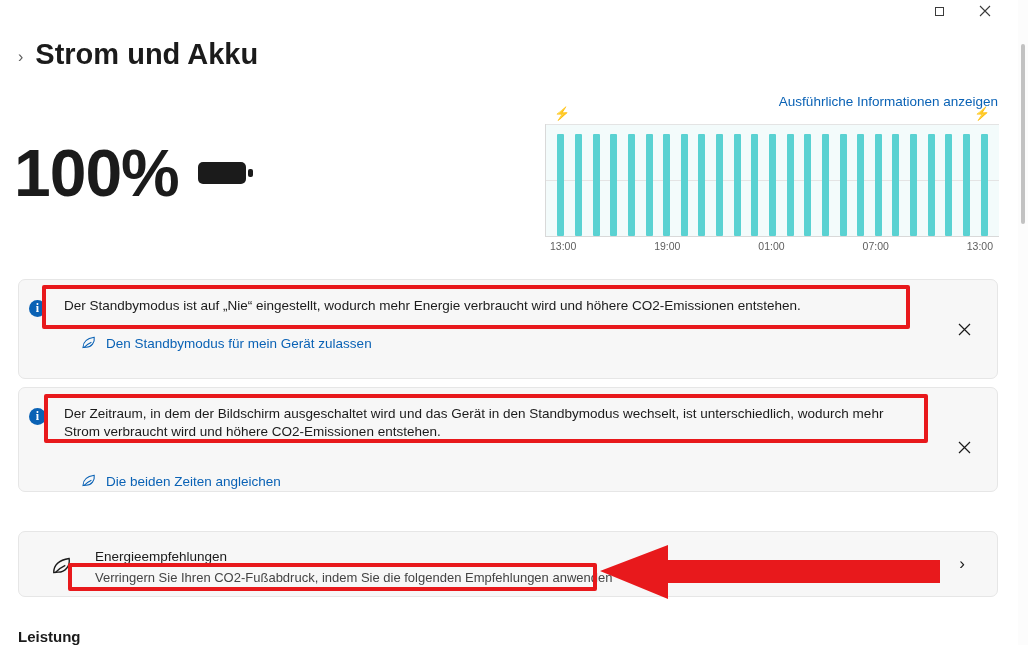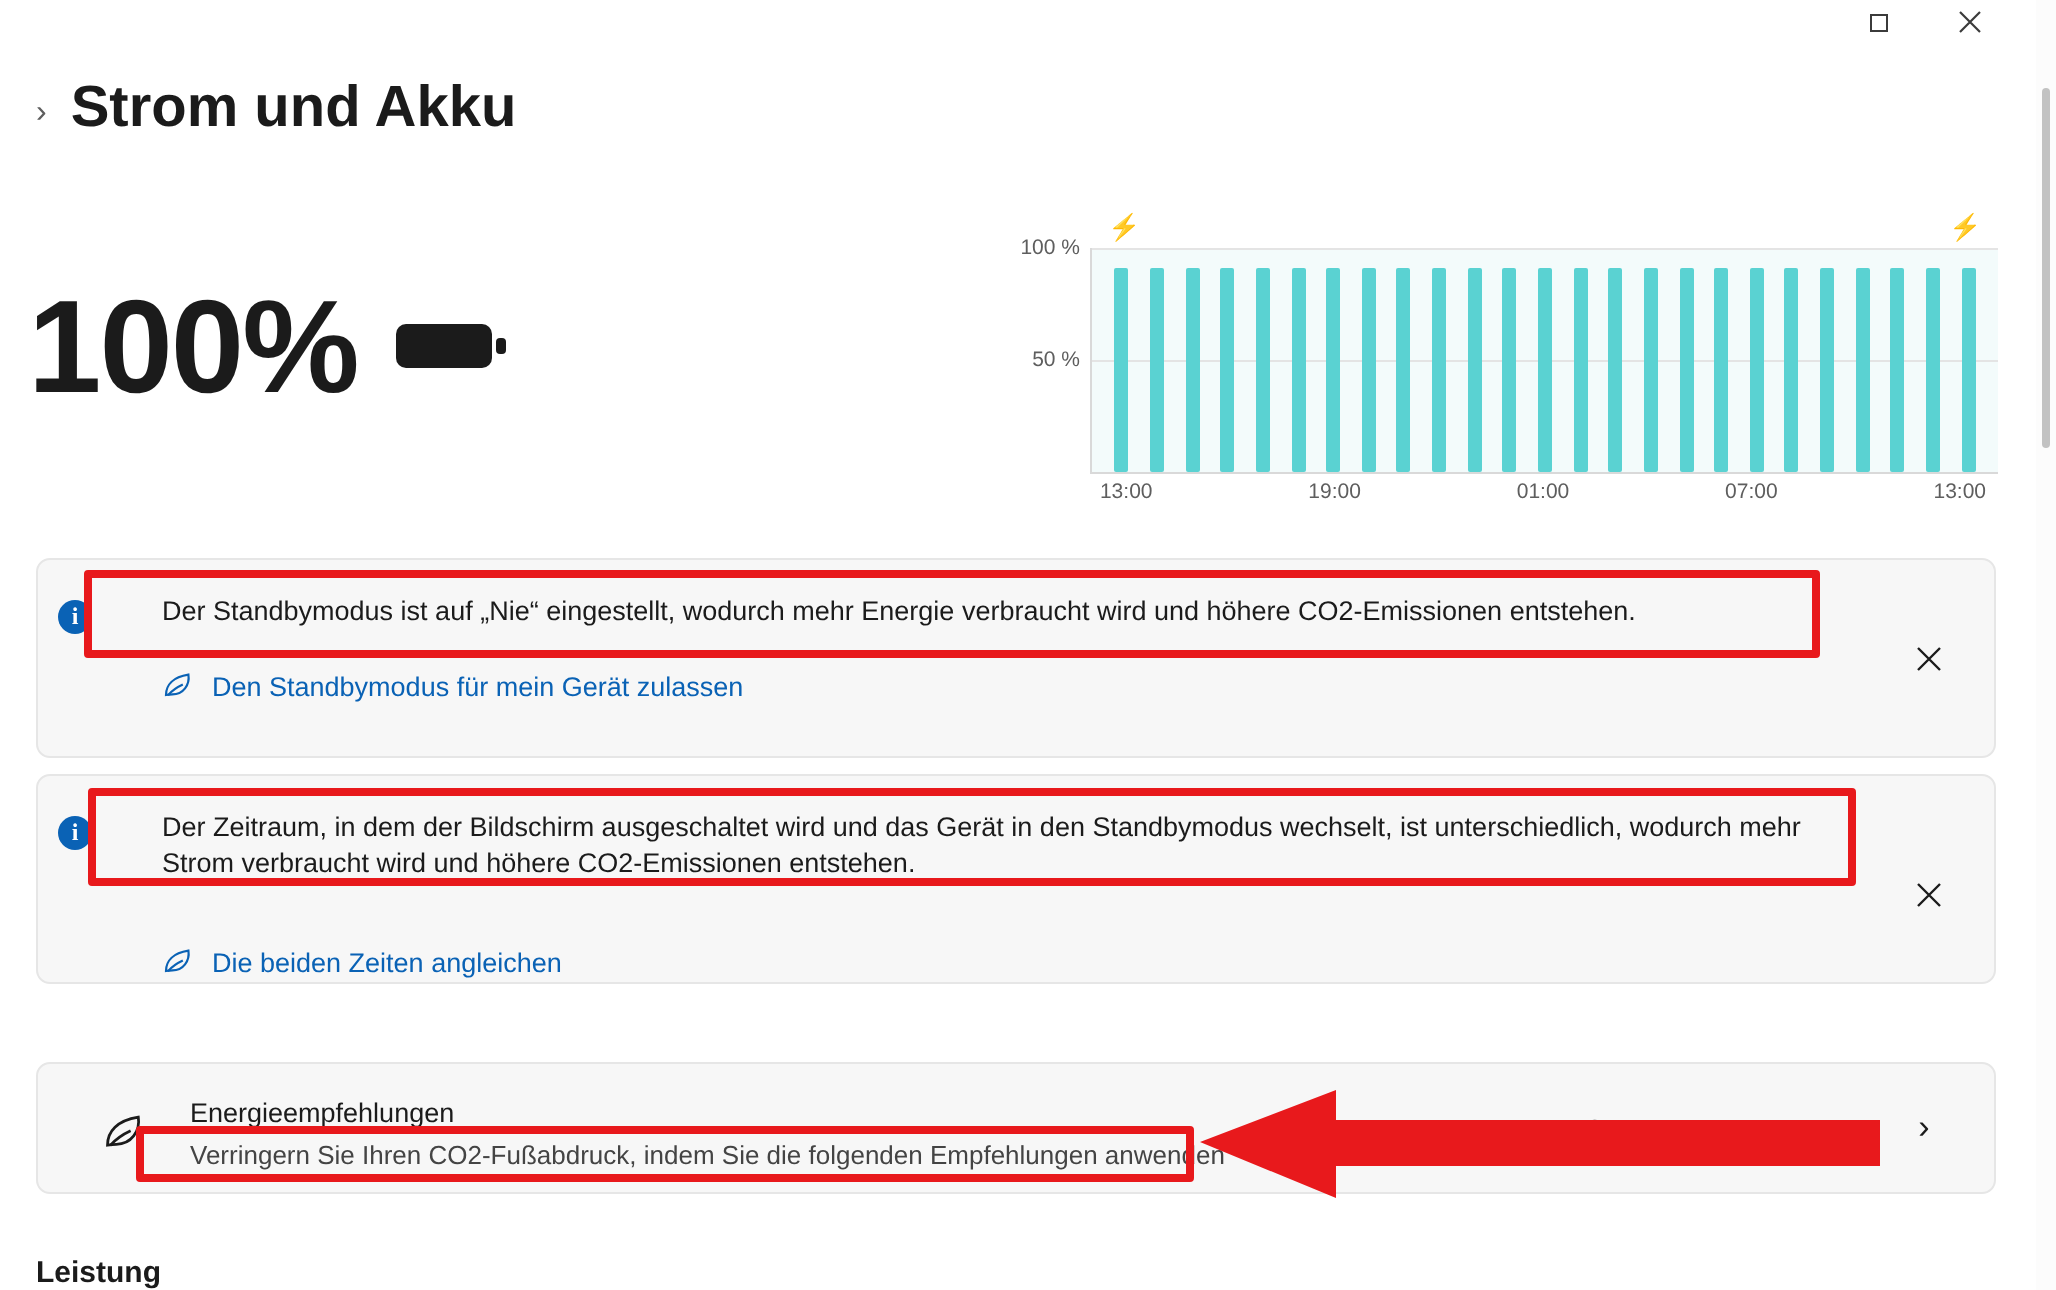--- a/index.html
+++ b/index.html
@@ -212,21 +212,21 @@
     color: #ffffff;
     font-size: 12px;
     font-weight: 700;
     display: flex;
     align-items: center;
     justify-content: center;
     font-family: "Liberation Serif", serif;
   }
   .card-text {
     position: absolute;
-    left: 62px;
+    left: 45px;
     top: 17px;
     right: 80px;
     font-size: 13.5px;
     line-height: 1.35;
     color: #1b1b1b;
   }
   .card-action {
     position: absolute;
     left: 62px;
     display: flex;
@@ -379,25 +379,22 @@
     <span class="battery-pct">100%</span>
     <span class="battery-icon">
       <svg width="58" height="32" viewBox="0 0 58 32" aria-hidden="true">
         <rect x="1" y="5" width="48" height="22" rx="5" fill="#1b1b1b"></rect>
         <rect x="51" y="12" width="5" height="8" rx="2" fill="#1b1b1b"></rect>
       </svg>
     </span>
   </div>
 
   <div class="chart-area">
-
-    <div class="y-axis">
-      <div class="y-label" style="top:-6px;">100 %</div>
-      <div class="y-label" style="top:50px;">50 %</div>
-    </div>
+    <a class="chart-link" href="#">Ausführliche Informationen anzeigen</a>
+
 
     <div class="plot">
       <div class="gridline" style="top:0px;"></div>
       <div class="gridline" style="top:56px;"></div>
       <div class="bars" id="chart-bars">
           <div class="barwrap">
             <div class="bar" style="height: 90.9091%; background: rgb(90, 210, 210);"></div>
           </div>
           <div class="barwrap">
             <div class="bar" style="height: 90.9091%; background: rgb(90, 210, 210);"></div>

